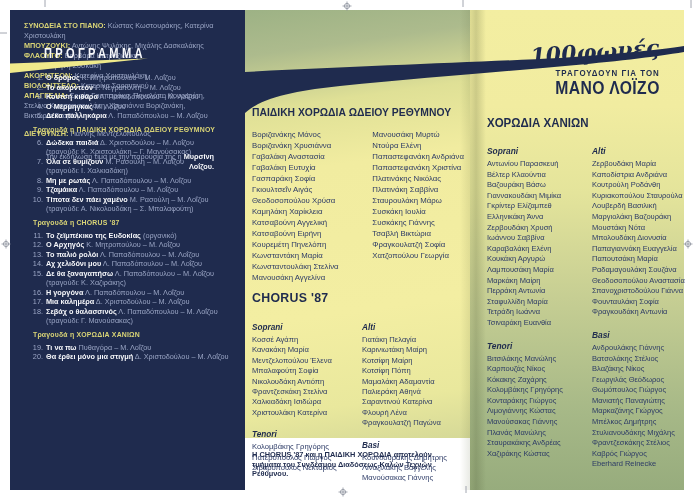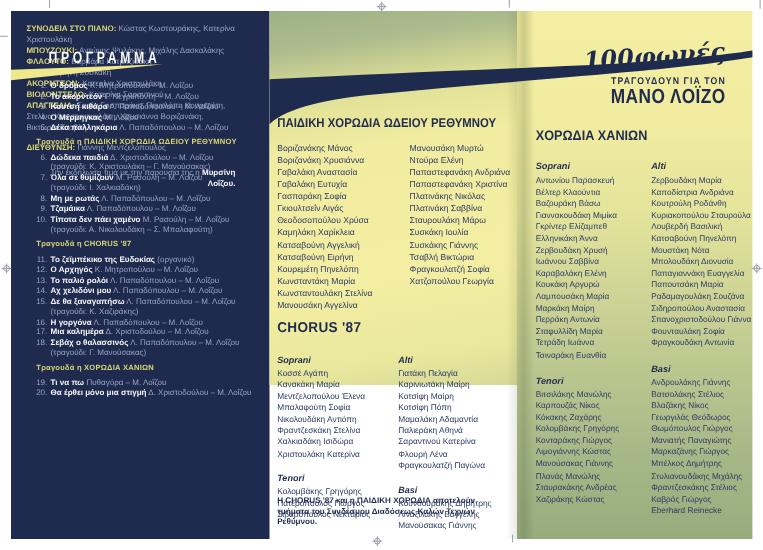--- a/index.html
+++ b/index.html
@@ -17,21 +17,21 @@
   .song .t{color:#f6f7fa;font-weight:bold;}
   .song .sub{margin-left:16px;color:#9aa5c4;}
   .sing-label{color:#d9d476;font-weight:bold;font-size:6.9px;line-height:9px;margin:4px 0 4px 3px;letter-spacing:0.2px;}
   .credits{margin:11px 0 0 14px;width:190px;font-size:7.3px;line-height:10px;color:#9aa5c4;}
   .credits .role{color:#d9d476;font-weight:bold;}
   .direction{margin-top:8px;}
   .note{margin:13px 0 0 14px;width:190px;font-size:7.3px;line-height:9.8px;color:#9aa5c4;text-align:right;}
   .note b{color:#f6f7fa;}
 
   
-  .panel-mid{position:absolute;left:245px;top:10px;width:225px;height:340px;z-index:2;
+  .panel-mid{position:absolute;left:245px;top:10px;width:225px;height:428px;z-index:2;
     background:linear-gradient(172deg,#9db285 0%,#adbb8d 10%,#dfe096 22%,#f1eca0 36%,#f3eea2 68%,#e9e89d 88%,#d3d797 100%);padding-left:40px;}
   .mid-header{position:absolute;left:7px;top:96px;font-size:11.5px;font-weight:bold;color:#1f2b4e;
     transform:scaleX(0.9);transform-origin:left top;white-space:nowrap;}
   .mid-cols{position:absolute;left:7px;top:119px;display:flex;width:216px;gap:21px;}
   .mid-col1{width:110px;}
   .mid-col2{width:106px;}
   .mid-col1 .nm,.mid-col2 .nm{font-size:7.8px;line-height:11px;color:#2c3a66;white-space:nowrap;}
   .chorus-block{position:absolute;left:7px;top:280px;width:216px;}
   .chorus-title{font-size:13px;font-weight:bold;color:#1f2b4e;letter-spacing:0.3px;margin-bottom:6px;
     transform:scaleX(0.95);transform-origin:left top;white-space:nowrap;}
@@ -375,27 +375,27 @@
       <div class="chania-col2">
         <div class="voice-group">
           <div class="voice-label">Alti</div>
           <div>
 
           <div class="nm">Ζερβουδάκη Μαρία</div>
               <div class="nm">Καποδίστρια Ανδριάνα</div>
               <div class="nm">Κουτρούλη Ροδάνθη</div>
               <div class="nm">Κυριακοπούλου Σταυρούλα</div>
               <div class="nm">Λουβερδή Βασιλική</div>
-              <div class="nm">Κατσαβούνη Πηνελόπη</div>
+              <div class="nm">Μαργιολάκη Βαζουράκη</div>
               <div class="nm">Μουστάκη Νότα</div>
               <div class="nm">Μπολουδάκη Διονυσία</div>
               <div class="nm">Παπαγιαννάκη Ευαγγελία</div>
               <div class="nm">Παπουτσάκη Μαρία</div>
               <div class="nm">Ραδαμαγουλάκη Σουζάνα</div>
-              <div class="nm">Σιδηροπούλου Αναστασία</div>
+              <div class="nm">Θεοδοσοπούλου Αναστασία</div>
               <div class="nm">Σπανοχριστοδούλου Γιάννα</div>
               <div class="nm">Φουνταυλάκη Σοφία</div>
               <div class="nm">Φραγκουδάκη Αντωνία</div>
             </div>
         </div>
         <div class="voice-group vg-second">
           <div class="voice-label">Basi</div>
           <div>
 
           <div class="nm">Ανδρουλάκης Γιάννης</div>

